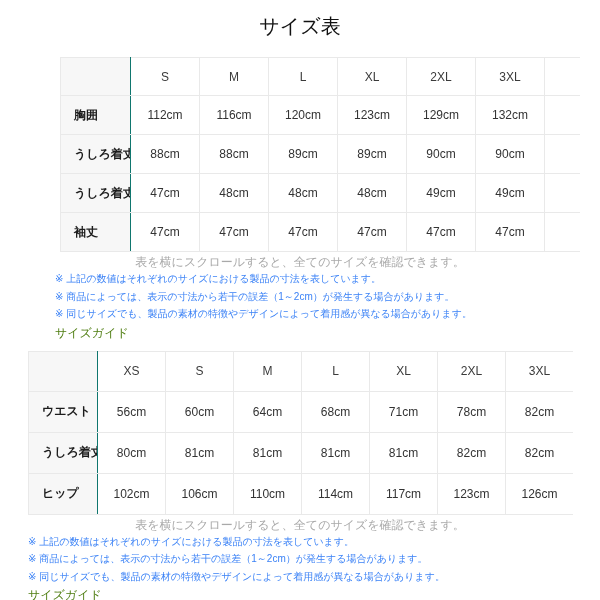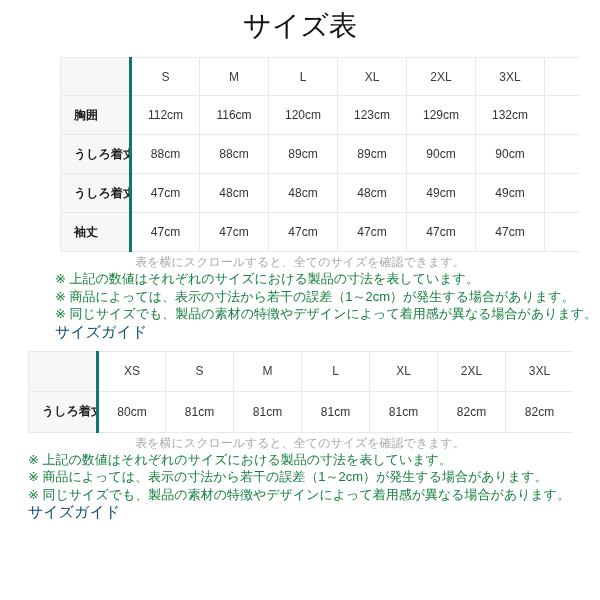--- a/index.html
+++ b/index.html
@@ -6,21 +6,21 @@
   html, body {
     width: 600px; height: 600px;
     background: #ffffff;
     font-family: "Liberation Sans", "DejaVu Sans", sans-serif;
     color: #222;
     overflow: hidden;
   }
   .page-title {
     margin-top: 14px;
     text-align: center;
-    font-size: 28px;
+    font-size: 20px;
     font-weight: 500;
     line-height: 24px;
     color: #111;
   }
   
   .table-scroll {
     overflow: hidden;
   }
   .table-scroll.t1 { margin: 19px 0 0 60px; width: 520px; }
   .table-scroll.t2 { margin: 10px 0 0 28px; width: 545px; }
@@ -39,21 +39,21 @@
     background: #fff;
     overflow: hidden;
     white-space: nowrap;
   }
   .t1 thead tr { height: 38px; }
   .t1 tbody tr { height: 39px; }
   .t2 thead tr { height: 40px; padding-left: 16px; }
   .t2 tbody tr { height: 41px; }
   th.row-label, td.corner {
     background: #f7f7f7;
-    border-right: 3px solid #0f766e;
+    border-right: 1px solid #0f766e;
   }
   th.row-label {
     text-align: left;
     padding-left: 13px;
     font-weight: 700;
     font-size: 12px;
     color: #1c1c1c;
   }
   th.size-head { color: #3a3a3a; }
   
@@ -61,30 +61,30 @@
     margin-top: 4px;
     text-align: center;
     font-size: 12px;
     line-height: 12px;
     color: #a9a9a9;
   }
   .notes { margin-top: 2px; }
   .notes.n1 { margin-left: 55px; }
   .notes.n2 { margin-left: 28px; }
   .notes p {
-    font-size: 13px;
+    font-size: 10px;
     line-height: 17.5px;
-    color: #15803d;
+    color: #3b82f6;
   }
   .size-guide-link {
     display: inline-block;
     margin-top: 1px;
-    font-size: 15px;
+    font-size: 12px;
     line-height: 16px;
-    color: #0c4a6e;
+    color: #4d7c0f;
     text-decoration: none;
     cursor: pointer;
   }
   .link-wrap.l1 { margin-left: 55px; }
   .link-wrap.l2 { margin-left: 28px; }
 </style>
 </head>
 <body>
 
 <h1 class="page-title">サイズ表</h1>
@@ -188,28 +188,48 @@
         <th class="size-head">S</th>
         <th class="size-head">M</th>
         <th class="size-head">L</th>
         <th class="size-head">XL</th>
         <th class="size-head">2XL</th>
         <th class="size-head">3XL</th>
       </tr>
     </thead>
     <tbody>
       <tr>
+        <th class="row-label">ウエスト</th>
+        <td>56cm</td>
+        <td>60cm</td>
+        <td>64cm</td>
+        <td>68cm</td>
+        <td>71cm</td>
+        <td>78cm</td>
+        <td>82cm</td>
+      </tr>
+      <tr>
         <th class="row-label">うしろ着丈</th>
         <td>80cm</td>
         <td>81cm</td>
         <td>81cm</td>
         <td>81cm</td>
         <td>81cm</td>
         <td>82cm</td>
         <td>82cm</td>
+      </tr>
+      <tr>
+        <th class="row-label">ヒップ</th>
+        <td>102cm</td>
+        <td>106cm</td>
+        <td>110cm</td>
+        <td>114cm</td>
+        <td>117cm</td>
+        <td>123cm</td>
+        <td>126cm</td>
       </tr>
     </tbody>
   </table>
 </div>
 
 <p class="scroll-note">表を横にスクロールすると、全てのサイズを確認できます。</p>
 
 <div class="notes n2">
   <p>※ 上記の数値はそれぞれのサイズにおける製品の寸法を表しています。</p>
   <p>※ 商品によっては、表示の寸法から若干の誤差（1～2cm）が発生する場合があります。</p>

